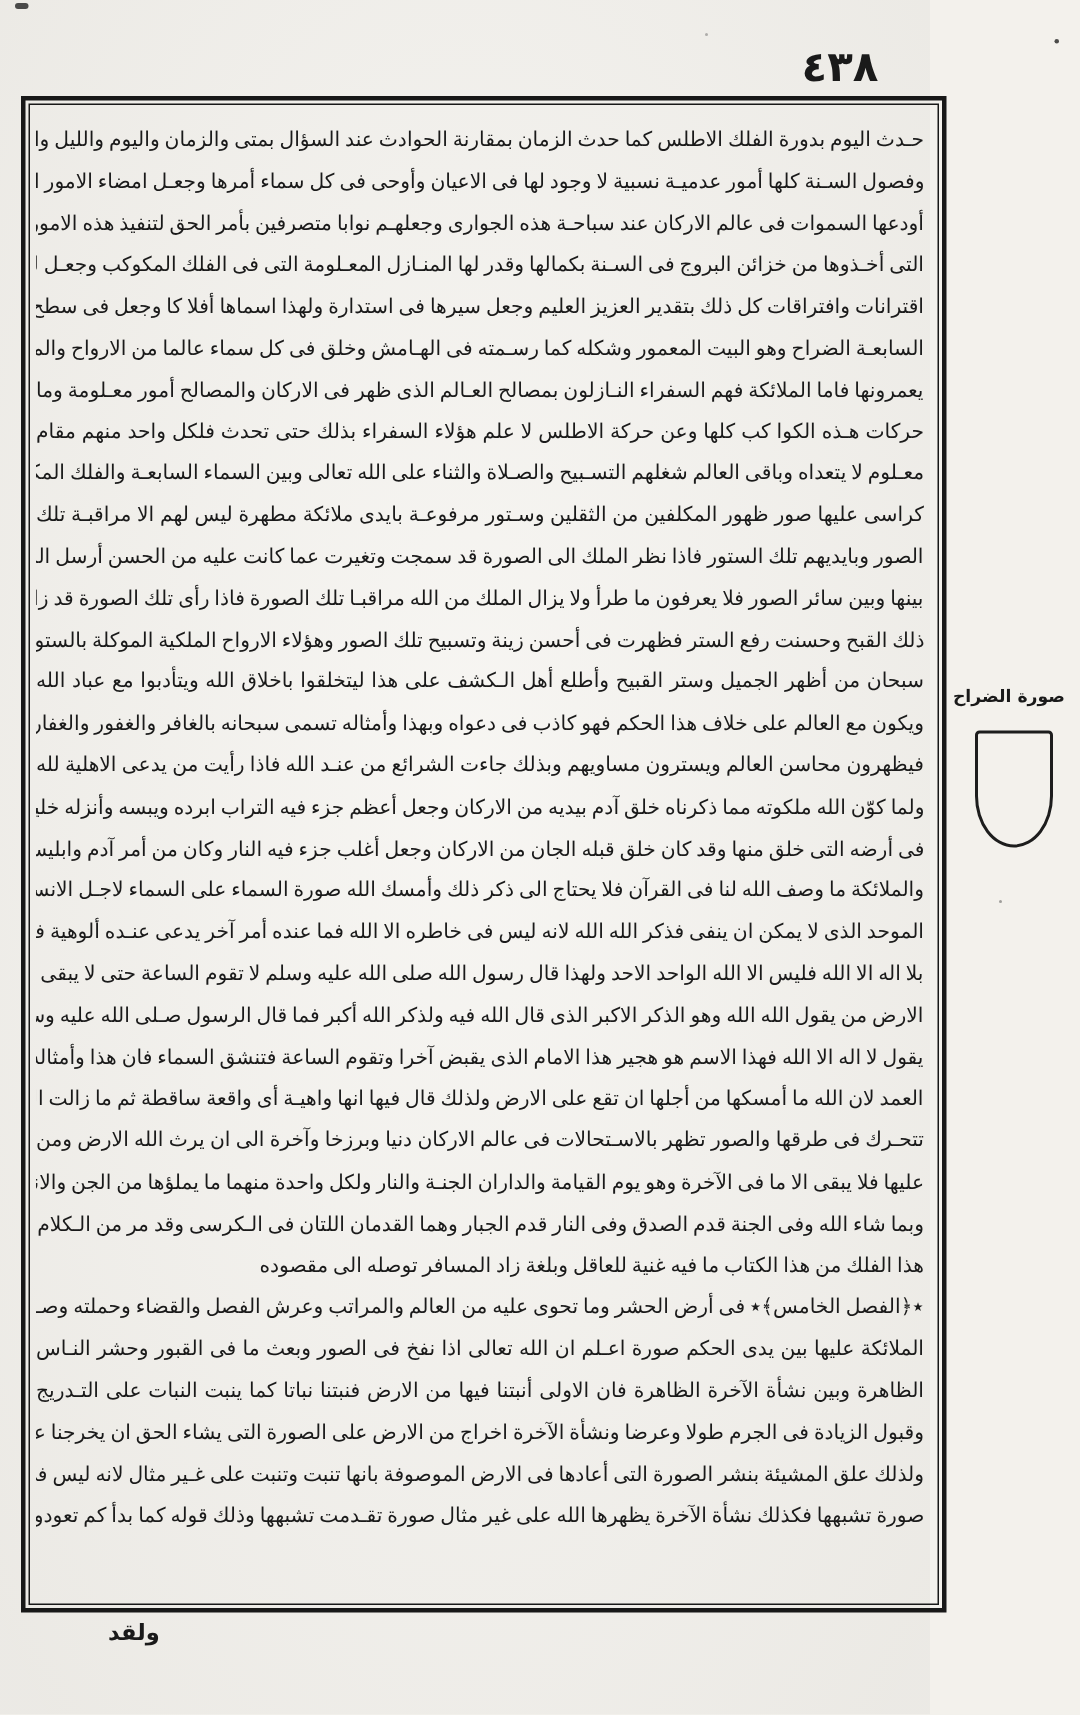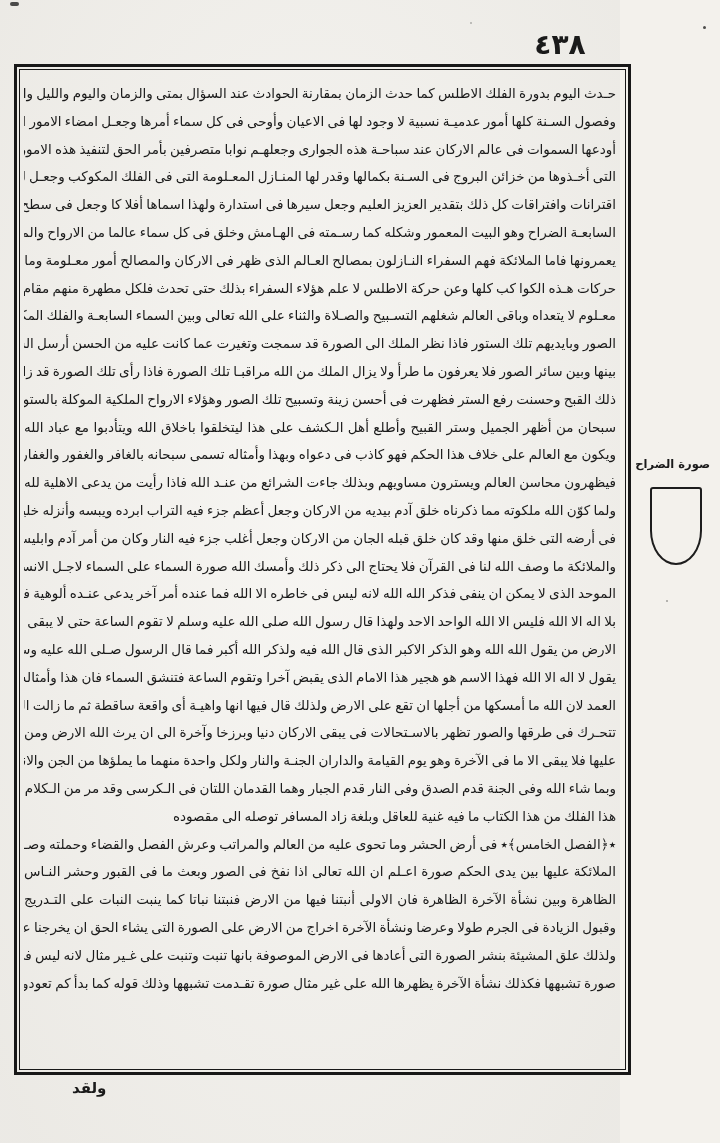--- a/index.html
+++ b/index.html
@@ -120,37 +120,38 @@
   </div>
 
   <div class="text-block">
     <div class="line">حـدث اليوم بدورة الفلك الاطلس كما حدث الزمان بمقارنة الحوادث عند السؤال بمتى والزمان واليوم والليل والنهار</div>
     <div class="line">وفصول السـنة كلها أمور عدميـة نسبية لا وجود لها فى الاعيان وأوحى فى كل سماء أمرها وجعـل امضاء الامور التى</div>
     <div class="line">أودعها السموات فى عالم الاركان عند سباحـة هذه الجوارى وجعلهـم نوابا متصرفين بأمر الحق لتنفيذ هذه الامور</div>
     <div class="line">التى أخـذوها من خزائن البروج فى السـنة بكمالها وقدر لها المنـازل المعـلومة التى فى الفلك المكوكب وجعـل لها</div>
     <div class="line">اقترانات وافتراقات كل ذلك بتقدير العزيز العليم وجعل سيرها فى استدارة ولهذا اسماها أفلا كا وجعل فى سطح السماء</div>
     <div class="line">السابعـة الضراح وهو البيت المعمور وشكله كما رسـمته فى الهـامش وخلق فى كل سماء عالما من الارواح والملائكة</div>
     <div class="line">يعمرونها فاما الملائكة فهم السفراء النـازلون بمصالح العـالم الذى ظهر فى الاركان والمصالح أمور معـلومة وما يبث عن</div>
-    <div class="line">حركات هـذه الكوا كب كلها وعن حركة الاطلس لا علم هؤلاء السفراء بذلك حتى تحدث فلكل مطهرة منهم مقام</div>
+    <div class="line">حركات هـذه الكوا كب كلها وعن حركة الاطلس لا علم هؤلاء السفراء بذلك حتى تحدث فلكل واحد منهم مقام</div>
     <div class="line">معـلوم لا يتعداه وباقى العالم شغلهم التسـبيح والصـلاة والثناء على الله تعالى وبين السماء السابعـة والفلك المكوكب</div>
+    <div class="line">كراسى عليها صور ظهور المكلفين من الثقلين وسـتور مرفوعـة بايدى ملائكة مطهرة ليس لهم الا مراقبـة تلك</div>
     <div class="line">الصور وبايديهم تلك الستور فاذا نظر الملك الى الصورة قد سمجت وتغيرت عما كانت عليه من الحسن أرسل السـتر</div>
     <div class="line">بينها وبين سائر الصور فلا يعرفون ما طرأ ولا يزال الملك من الله مراقبـا تلك الصورة فاذا رأى تلك الصورة قد زال عنها</div>
     <div class="line">ذلك القبح وحسنت رفع الستر فظهرت فى أحسن زينة وتسبيح تلك الصور وهؤلاء الارواح الملكية الموكلة بالستور</div>
     <div class="line">سبحان من أظهر الجميل وستر القبيح وأطلع أهل الـكشف على هذا ليتخلقوا باخلاق الله ويتأدبوا مع عباد الله</div>
     <div class="line">ويكون مع العالم على خلاف هذا الحكم فهو كاذب فى دعواه وبهذا وأمثاله تسمى سبحانه بالغافر والغفور والغفار</div>
     <div class="line">فيظهرون محاسن العالم ويسترون مساويهم وبذلك جاءت الشرائع من عنـد الله فاذا رأيت من يدعى الاهلية لله</div>
     <div class="line">ولما كوّن الله ملكوته مما ذكرناه خلق آدم بيديه من الاركان وجعل أعظم جزء فيه التراب ابرده ويبسه وأنزله خليفة</div>
     <div class="line">فى أرضه التى خلق منها وقد كان خلق قبله الجان من الاركان وجعل أغلب جزء فيه النار وكان من أمر آدم وابليس</div>
     <div class="line">والملائكة ما وصف الله لنا فى القرآن فلا يحتاج الى ذكر ذلك وأمسك الله صورة السماء على السماء لاجـل الانسان</div>
     <div class="line">الموحد الذى لا يمكن ان ينفى فذكر الله الله لانه ليس فى خاطره الا الله فما عنده أمر آخر يدعى عنـده ألوهية فينفيه</div>
     <div class="line">بلا اله الا الله فليس الا الله الواحد الاحد ولهذا قال رسول الله صلى الله عليه وسلم لا تقوم الساعة حتى لا يبقى على وجـه</div>
     <div class="line">الارض من يقول الله الله وهو الذكر الاكبر الذى قال الله فيه ولذكر الله أكبر فما قال الرسول صـلى الله عليه وسلم من</div>
     <div class="line">يقول لا اله الا الله فهذا الاسم هو هجير هذا الامام الذى يقبض آخرا وتقوم الساعة فتنشق السماء فان هذا وأمثاله كان</div>
     <div class="line">العمد لان الله ما أمسكها من أجلها ان تقع على الارض ولذلك قال فيها انها واهيـة أى واقعة ساقطة ثم ما زالت النواب</div>
-    <div class="line">تتحـرك فى طرقها والصور تظهر بالاسـتحالات فى يبقى الاركان دنيا وبرزخا وآخرة الى ان يرث الله الارض ومن</div>
+    <div class="line">تتحـرك فى طرقها والصور تظهر بالاسـتحالات فى عالم الاركان دنيا وبرزخا وآخرة الى ان يرث الله الارض ومن</div>
     <div class="line">عليها فلا يبقى الا ما فى الآخرة وهو يوم القيامة والداران الجنـة والنار ولكل واحدة منهما ما يملؤها من الجن والانس</div>
     <div class="line">وبما شاء الله وفى الجنة قدم الصدق وفى النار قدم الجبار وهما القدمان اللتان فى الـكرسى وقد مر من الـكلام فى</div>
     <div class="line short">هذا الفلك من هذا الكتاب ما فيه غنية للعاقل وبلغة زاد المسافر توصله الى مقصوده</div>
     <div class="line">٭﴿الفصل الخامس﴾٭ فى أرض الحشر وما تحوى عليه من العالم والمراتب وعرش الفصل والقضاء وحملته وصـفوف</div>
     <div class="line">الملائكة عليها بين يدى الحكم صورة اعـلم ان الله تعالى اذا نفخ فى الصور وبعث ما فى القبور وحشر النـاس</div>
     <div class="line">الظاهرة وبين نشأة الآخرة الظاهرة فان الاولى أنبتنا فيها من الارض فنبتنا نباتا كما ينبت النبات على التـدريج</div>
     <div class="line">وقبول الزيادة فى الجرم طولا وعرضا ونشأة الآخرة اخراج من الارض على الصورة التى يشاء الحق ان يخرجنا عليها</div>
     <div class="line">ولذلك علق المشيئة بنشر الصورة التى أعادها فى الارض الموصوفة بانها تنبت وتنبت على غـير مثال لانه ليس فى الصور</div>
     <div class="line">صورة تشبهها فكذلك نشأة الآخرة يظهرها الله على غير مثال صورة تقـدمت تشبهها وذلك قوله كما بدأ كم تعودون</div>
   </div>

